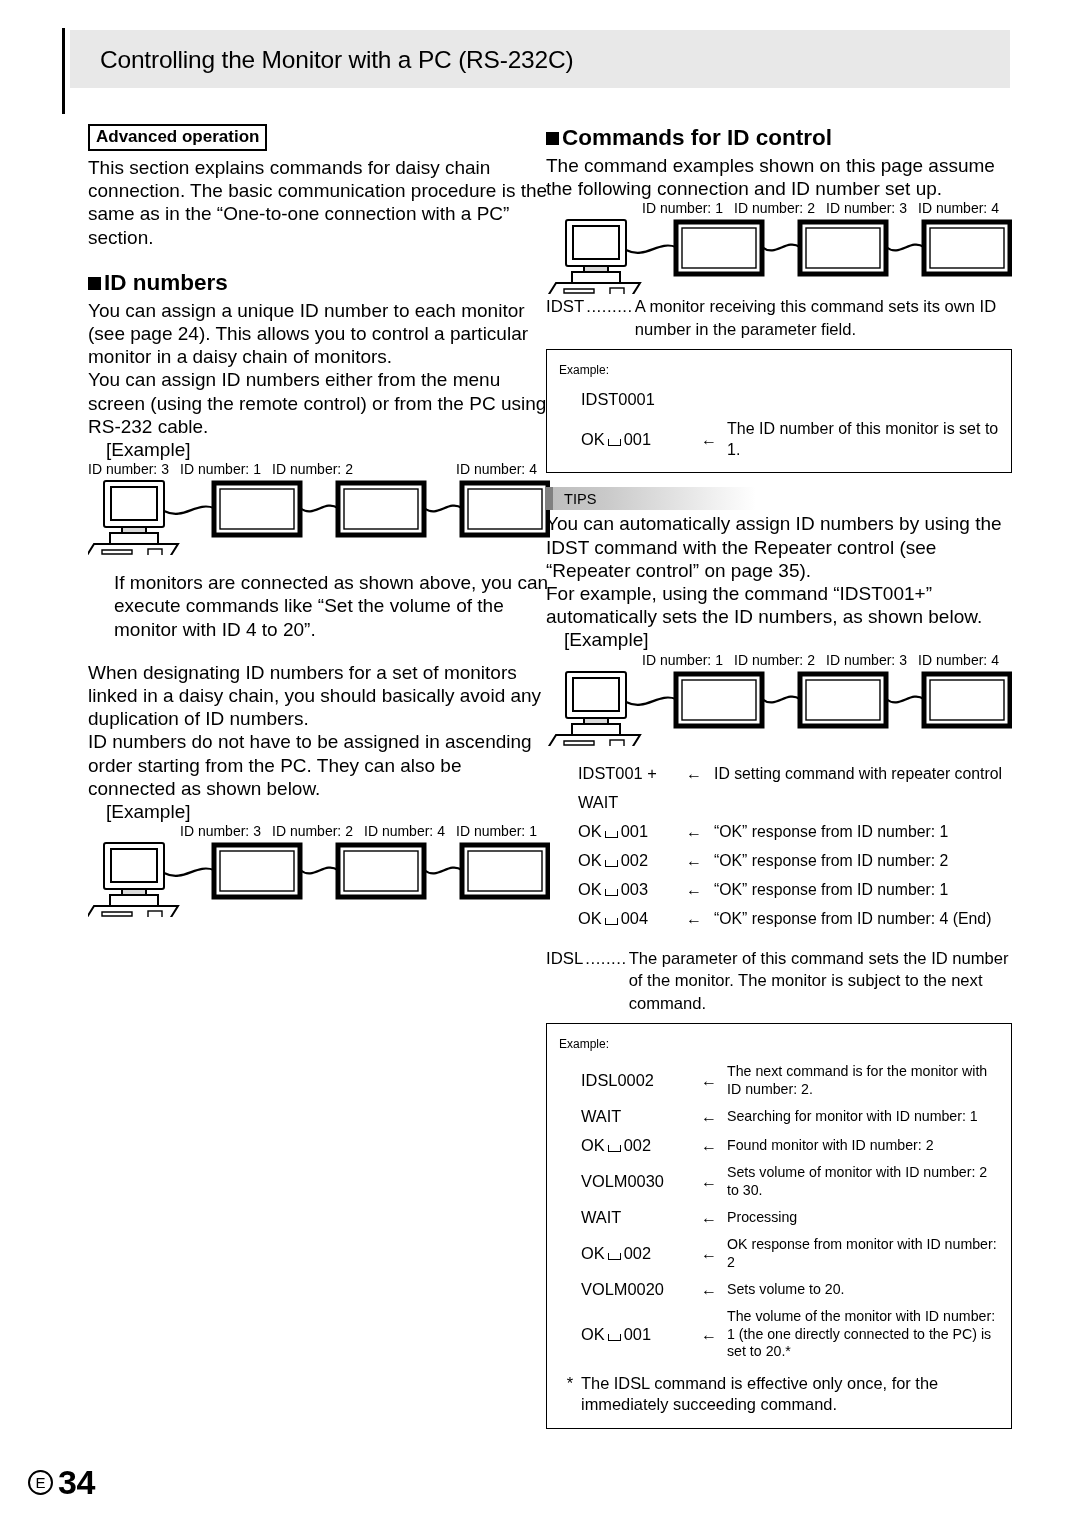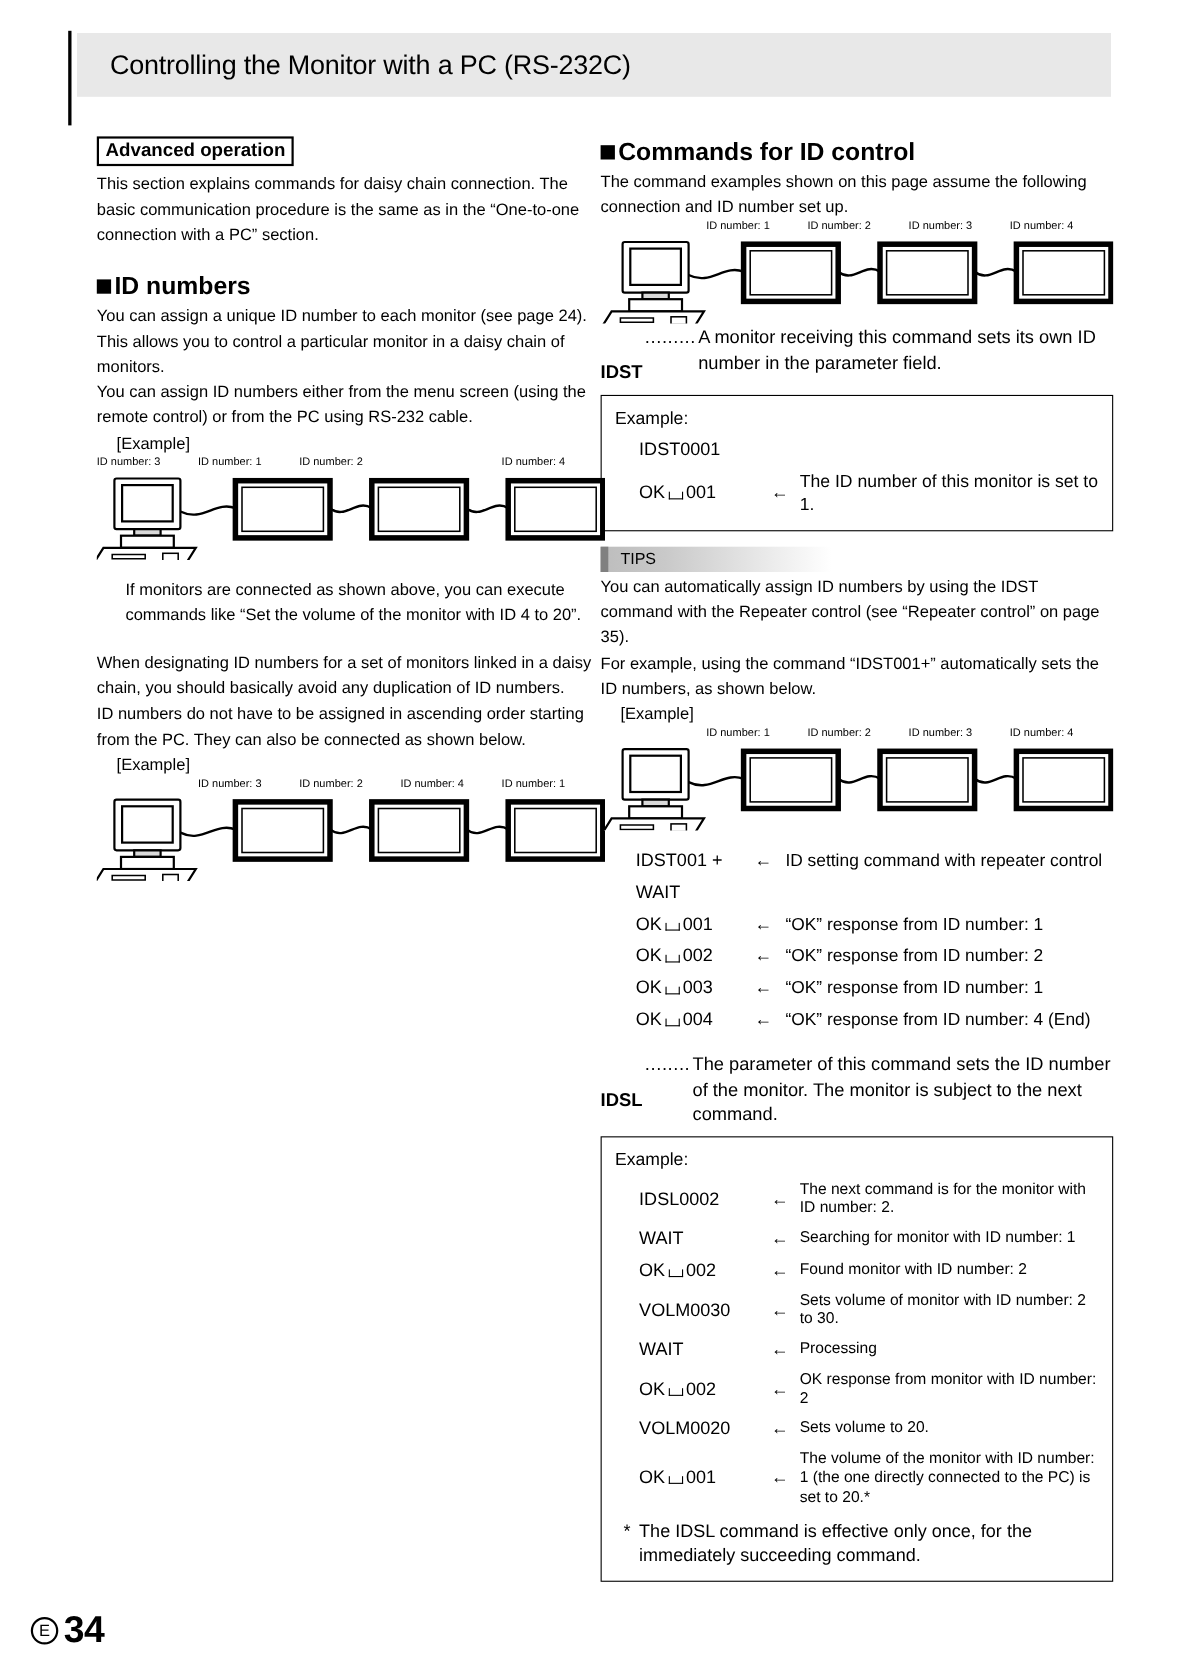--- a/index.html
+++ b/index.html
@@ -28,21 +28,21 @@
     font-size: 24.5px; font-weight: normal;
     letter-spacing: -0.2px;
   }
 
   
   .col-left  { position: absolute; left: 88px;  top: 124px; width: 462px; }
   .col-right { position: absolute; left: 546px; top: 124px; width: 466px; }
 
   
   .body-text {
-    font-size: 15px; line-height: 23.2px;
+    font-size: 19px; line-height: 23.2px;
     margin: 0;
   }
   .indent-1 { margin-left: 18px; }
   .gap-md { height: 20px; }
 
   
   .boxed-label {
     display: inline-block;
     border: 2px solid #000;
     padding: 1px 6px 2px 6px;
@@ -61,30 +61,30 @@
   .sec-head .sq {
     width: 13px; height: 13px; background: #000;
     display: inline-block; margin-right: 3px; margin-top: 2px;
   }
 
   
   .diagram { position: relative; height: 96px; }
   .dg-labels { position: absolute; left: 0; top: 0; width: 100%; height: 18px; }
   .dg-label {
     position: absolute; top: 0;
-    font-size: 10px; white-space: nowrap;
+    font-size: 14px; white-space: nowrap;
   }
   .dg-svg { position: absolute; left: 0; top: 14px; }
 
   
   .ex-box {
     border: 1.6px solid #000;
     padding: 10px 12px 12px 12px;
   }
-  .ex-title { font-size: 16px; line-height: 21px; margin-bottom: 6px; }
+  .ex-title { font-size: 12px; line-height: 21px; margin-bottom: 6px; }
 
   .cmd-row {
     display: flex; align-items: center;
     margin-top: 8px;
   }
   .cmd-row .cmd {
     width: 132px; flex: 0 0 132px;
     font-size: 16.4px; line-height: 21px;
     padding-left: 22px;
     white-space: nowrap;
@@ -111,23 +111,22 @@
 
   
   .rep-row { display: flex; align-items: baseline; margin-top: 10px; }
   .rep-row .cmd  { width: 128px; flex: 0 0 128px; font-size: 16.4px; padding-left: 32px; white-space: nowrap; }
   .rep-row .arr  { width: 40px; flex: 0 0 40px; font-size: 16px; text-align: center; }
   .rep-row .desc { font-size: 15.8px; }
 
   
   .cmd-def { display: flex; align-items: flex-start; }
   .cmd-def .name {
-    font-size: 16.8px; font-weight: bold; line-height: 22.5px;
+    font-size: 16.8px; font-weight: normal; line-height: 22.5px;
     white-space: nowrap;
-    margin-top: 32px;
   }
   .cmd-def .dots {
     font-size: 16.8px; line-height: 22.5px; letter-spacing: 0.5px;
     margin: 0 2px;
   }
   .cmd-def .text { font-size: 16.6px; line-height: 22.5px; }
 
   
   .tips-head {
     position: relative; height: 23px; margin-bottom: 2px;

